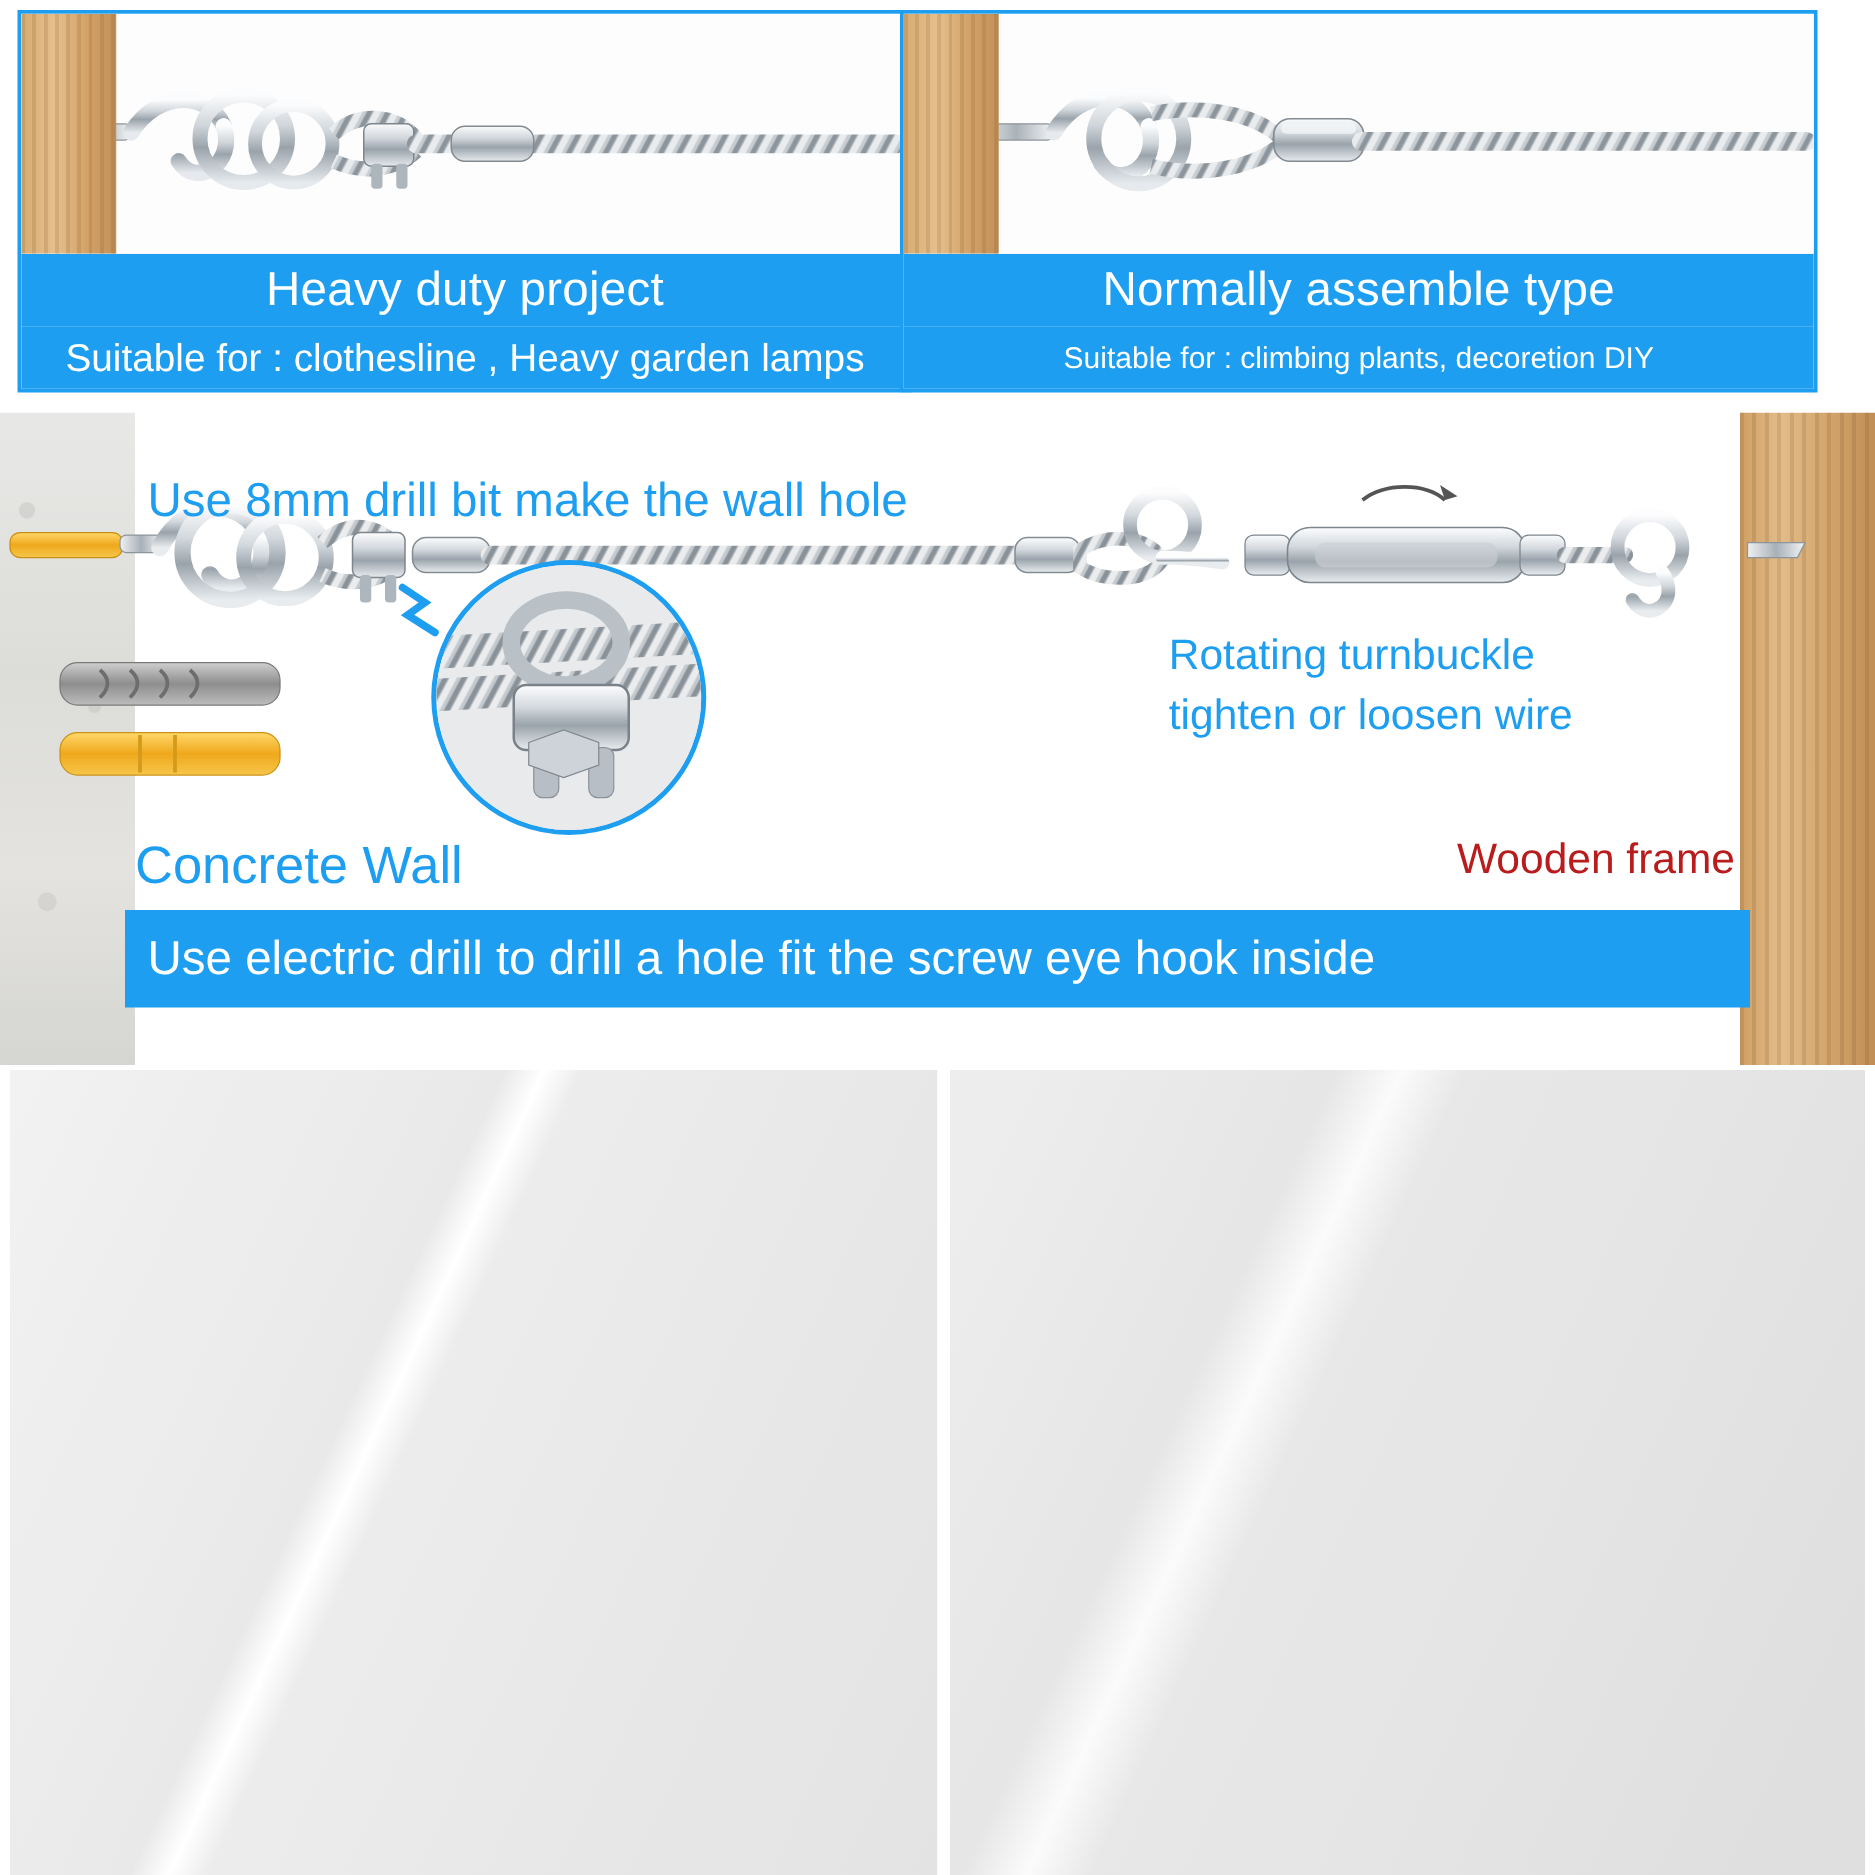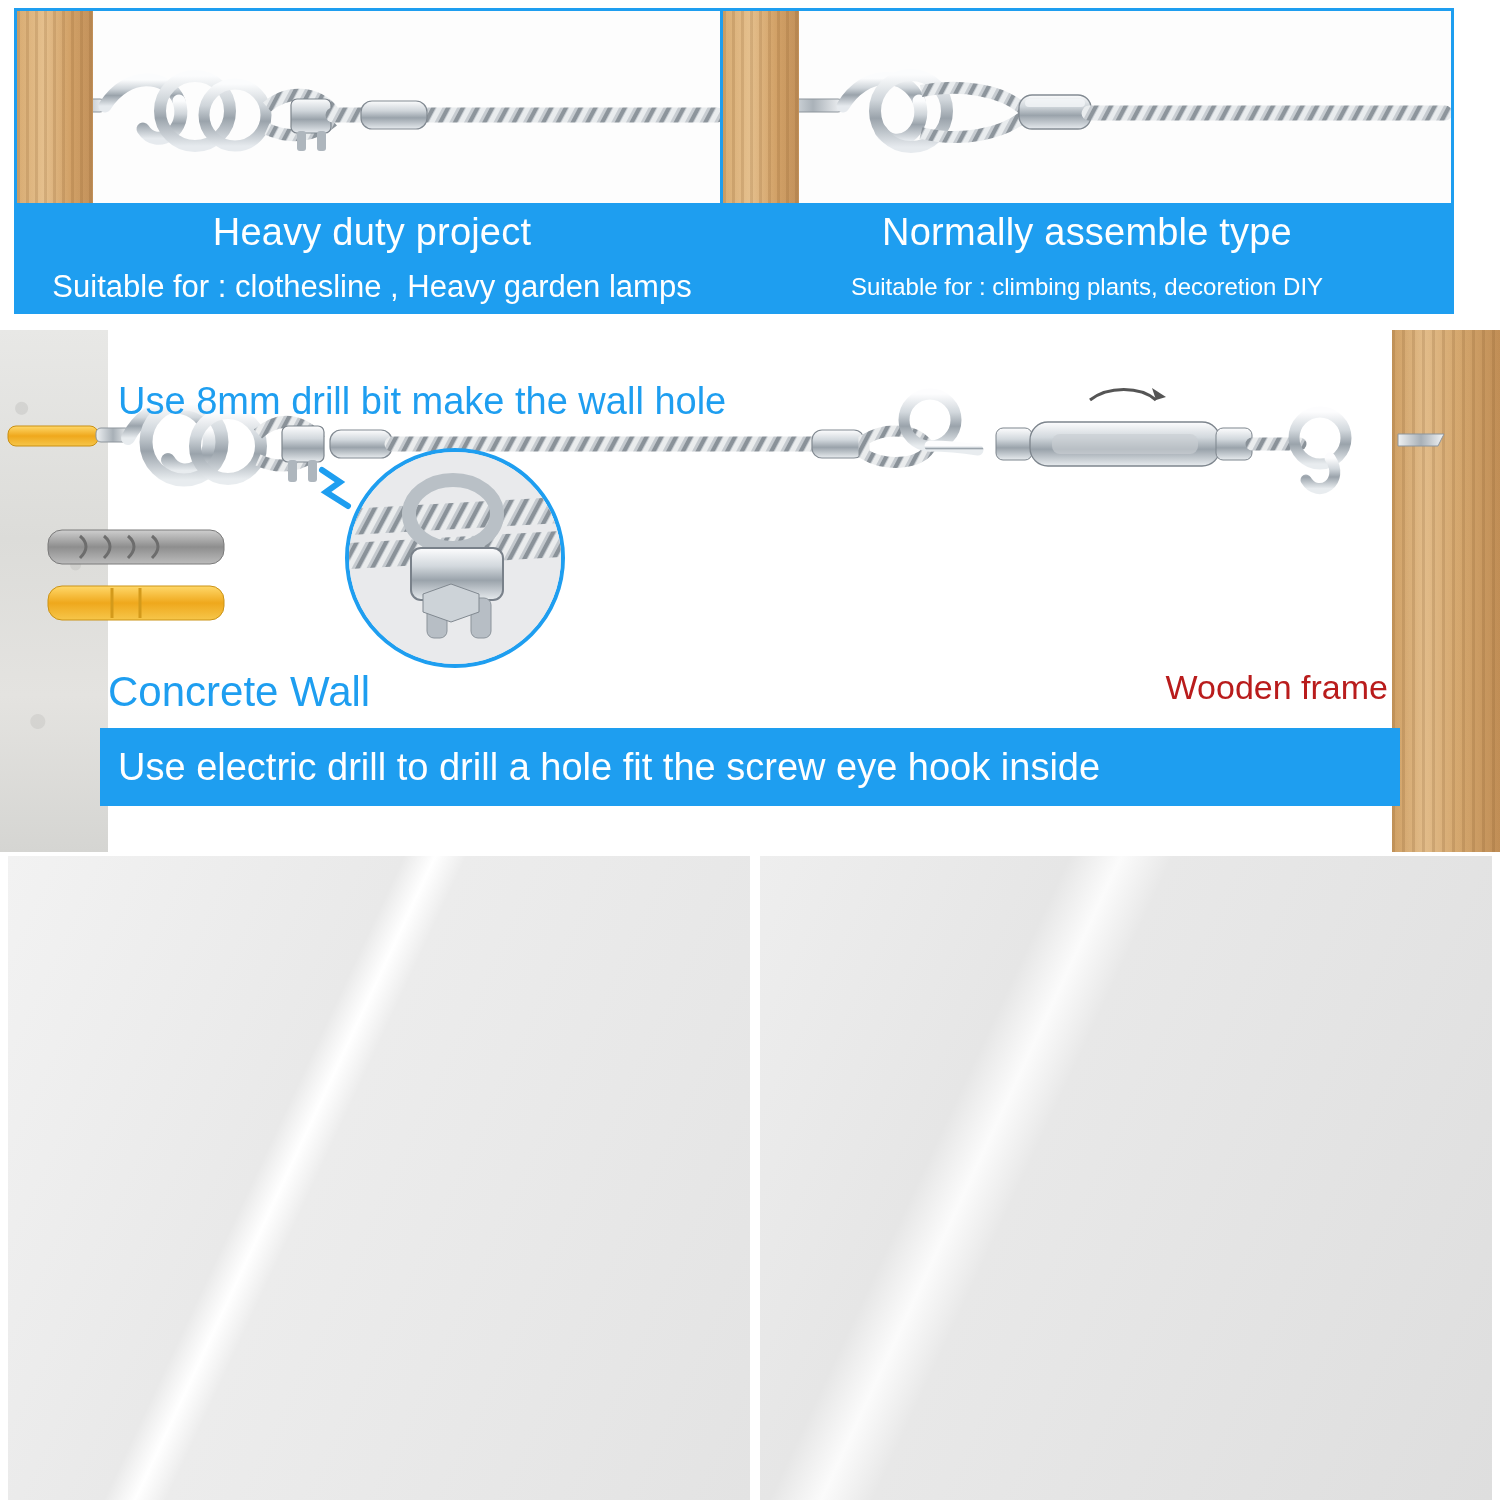--- a/index.html
+++ b/index.html
@@ -249,20 +249,24 @@
         <path d="M0 104 L212 92" stroke="url(#mRope)" stroke-width="26"></path>
         <ellipse cx="104" cy="62" rx="44" ry="34" fill="none" stroke="#b9c0c6" stroke-width="14"></ellipse>
         <rect x="62" y="96" width="92" height="52" rx="10" fill="url(#mSteelV)" stroke="#79818a" stroke-width="2"></rect>
         <rect x="78" y="146" width="20" height="40" rx="7" fill="#b7bec5" stroke="#8b939a"></rect>
         <rect x="122" y="146" width="20" height="40" rx="7" fill="#b7bec5" stroke="#8b939a"></rect>
         <polygon points="74,142 102,132 130,142 130,160 102,170 74,160" fill="#cdd3d8" stroke="#808890"></polygon>
       </svg>
     </div>
 
     <div class="lbl-drill">Use 8mm drill bit make the wall hole</div>
+    <div class="lbl-turn">
+      <span>Rotating turnbuckle</span><br>
+      <span>tighten or loosen wire</span>
+    </div>
     <div class="lbl-concrete">Concrete Wall</div>
     <div class="lbl-wood">Wooden frame</div>
 
     <div class="blue-banner">
       <span>Use electric drill to drill a hole fit the screw eye hook inside</span>
     </div>
   </div>
 
   <div class="bottom">
 

